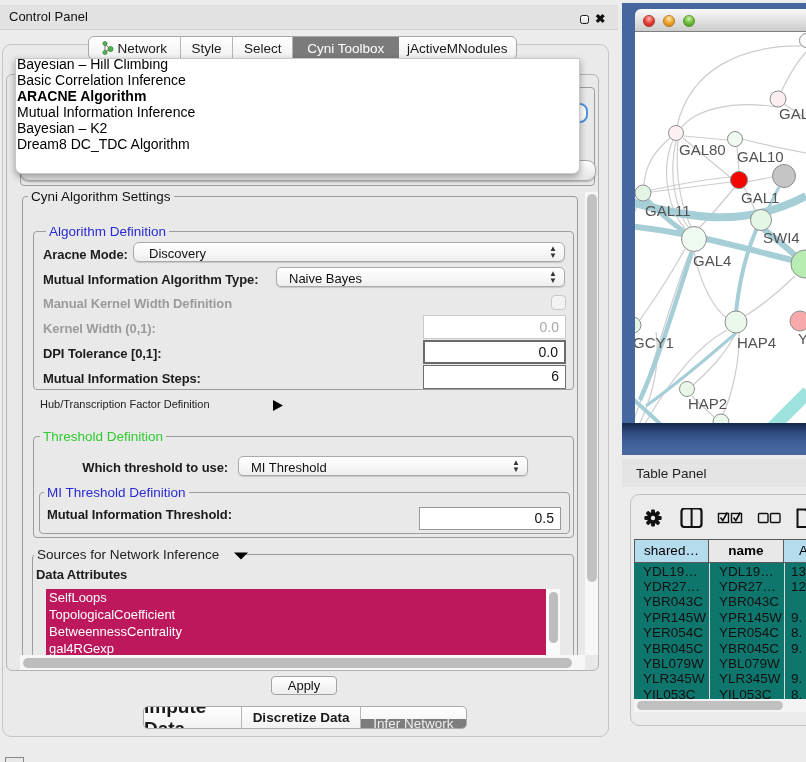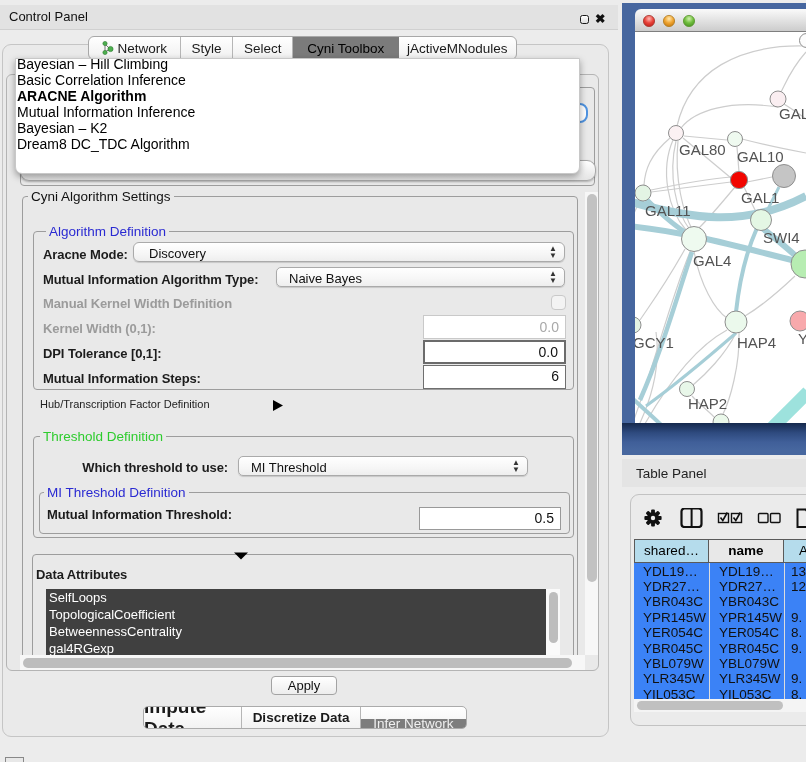--- a/index.html
+++ b/index.html
@@ -27,21 +27,21 @@
   <div style="width:92px;border-right:1px solid #b6b6b6;display:flex;align-items:center;justify-content:center;font-size:13.5px;color:#1a1a1a;">
     <svg width="12" height="14" viewBox="0 0 12 14" style="margin-right:4px;">
         <path d="M3,3 L3,11 M3,3 L8,8 M3,11 L8,8" stroke="#777" stroke-width="1" fill="none"></path>
         <circle cx="3" cy="2.5" r="2.1" fill="#4db04f" stroke="#2d7a30" stroke-width="0.6"></circle>
         <circle cx="8.5" cy="8" r="2.6" fill="#4db04f" stroke="#2d7a30" stroke-width="0.6"></circle>
         <circle cx="3" cy="11.5" r="2.1" fill="#4db04f" stroke="#2d7a30" stroke-width="0.6"></circle>
       </svg>
     Network</div>
   <div style="width:53px;border-right:1px solid #b6b6b6;display:flex;align-items:center;justify-content:center;font-size:13.5px;color:#1a1a1a;">Style</div>
   <div style="width:60px;border-right:1px solid #b6b6b6;display:flex;align-items:center;justify-content:center;font-size:13.5px;color:#1a1a1a;">Select</div>
-  <div style="width:106px;background:#7b7b7b;display:flex;align-items:center;justify-content:center;font-size:13.5px;color:#000000;">Cyni Toolbox</div>
+  <div style="width:106px;background:#7b7b7b;display:flex;align-items:center;justify-content:center;font-size:13.5px;color:#ffffff;">Cyni Toolbox</div>
   <div style="width:118px;display:flex;align-items:center;justify-content:center;font-size:13.5px;color:#1a1a1a;">jActiveMNodules</div>
 </div>
 
 <div class="abs" style="left:6px;top:74px;width:593px;height:597px;border:1px solid #b4b4b4;border-radius:6px;background:#e9e9e9;"></div>
 
 <div class="abs" style="left:20px;top:87px;width:575px;height:99px;border:1px solid #9d9d9d;border-radius:4px;"></div>
 <div class="abs" style="left:500px;top:103px;width:88px;height:20px;border:2.5px solid #4f93e0;border-radius:8px;background:#fff;"></div>
 <div class="abs" style="left:20px;top:160px;width:576px;height:21px;border:1px solid #a8a8a8;border-radius:9px;background:linear-gradient(#ffffff,#e4e4e4);box-shadow:0 1px 2px rgba(0,0,0,0.25);"></div>
 
 <div class="abs" style="left:20px;top:192px;width:565px;height:463px;overflow:hidden;background:#e9e9e9;">
@@ -89,27 +89,28 @@
       <span class="ar">▲<br>▼</span>
     </div>
 
  <div class="grpbox" style="left:19px;top:300px;width:531px;height:42px;"></div>
  <div class="grplbl" style="left:24px;top:293px;color:#2a2ad2;">MI Threshold Definition</div>
 
  <div class="lbl abs" style="left:27px;top:315px;">Mutual Information Threshold:</div>
  <div class="inp" style="left:399px;top:315px;width:142px;height:23px;border:1.5px solid #999;color:#111;line-height:20px;">0.5</div>
 
  <div class="grpbox" style="left:12px;top:362px;width:542px;height:200px;"></div>
+ <div class="grplbl" style="left:14px;top:355px;color:#222;padding-right:20px;">Sources for Network Inference</div>
  <svg class="abs" style="left:214px;top:360px;" width="14" height="8">
       <path d="M0,0.5 L14,0.5 L7,7.5 Z" fill="#000"></path>
     </svg>
 
  <div class="lbl abs" style="left:16px;top:375px;">Data Attributes</div>
 
- <div class="abs" style="left:26px;top:397px;width:500px;height:66px;background:#404040;color:#fff;font-size:13px;overflow:hidden;">
+ <div class="abs" style="left:26px;top:397px;width:500px;height:66px;background:#be185d;color:#fff;font-size:13px;overflow:hidden;">
    <div style="padding-left:3px;line-height:17px;">SelfLoops<br>TopologicalCoefficient<br>BetweennessCentrality<br>gal4RGexp</div>
  </div>
  <div class="abs" style="left:526px;top:397px;width:14px;height:66px;background:#fafafa;"></div>
  <div class="abs" style="left:529px;top:400px;width:9px;height:51px;border-radius:4.5px;background:#bdbdbd;"></div>
 </div>
 
 <div class="abs" style="left:585px;top:192px;width:13px;height:463px;background:#f7f7f7;"></div>
 <div class="abs" style="left:587px;top:194px;width:10px;height:388px;border-radius:5px;background:#c2c2c2;"></div>
 <div class="abs" style="left:20px;top:655px;width:565px;height:15px;background:#f7f7f7;"></div>
 <div class="abs" style="left:23px;top:658px;width:549px;height:10px;border-radius:5px;background:#bdbdbd;"></div>
@@ -275,21 +276,21 @@
   <g stroke="#111" fill="none" stroke-width="1.4">
     <rect x="114.5" y="5.5" width="9.5" height="9" rx="1"></rect>
     <rect x="126.5" y="5.5" width="9.5" height="9" rx="1"></rect>
   </g>
 
   <g stroke="#111" fill="none" stroke-width="2">
     <path d="M153.5,1.5 h8 l5,5 v12.5 h-13 z"></path>
   </g>
 </svg>
 
-<div class="abs" style="left:634px;top:539px;width:172px;height:173px;background:#3b82f6;overflow:hidden;">
+<div class="abs" style="left:634px;top:539px;width:172px;height:173px;background:#0f766e;overflow:hidden;">
   <div style="position:absolute;left:0;top:0;height:24px;width:75px;background:#b5dcec;border:1px solid #5a5a5a;font-size:13.5px;text-align:center;line-height:22px;">shared…</div>
   <div style="position:absolute;left:75px;top:0;height:24px;width:75px;background:#e8e8e8;border:1px solid #5a5a5a;border-left:none;font-size:13.5px;text-align:center;line-height:22px;font-weight:bold;">name</div>
   <div style="position:absolute;left:150px;top:0;height:24px;width:60px;background:#b5dcec;border:1px solid #5a5a5a;border-left:none;font-size:13.5px;padding-left:15px;line-height:22px;">A</div>
   <div style="position:absolute;left:75px;top:24px;width:1px;height:140px;background:#dcdcdc;"></div>
   <div style="position:absolute;left:150px;top:24px;width:1px;height:140px;background:#dcdcdc;"></div>
   <table style="position:absolute;left:0;top:24.5px;border-collapse:collapse;font-size:13.5px;color:#111;font-family:'Liberation Sans',sans-serif;">
     <tbody>
         <tr style="height:15.4px;">
           <td style="width:75px;padding-left:9px;">YDL19…</td>
           <td style="width:75px;padding-left:10px;">YDL19…</td>

